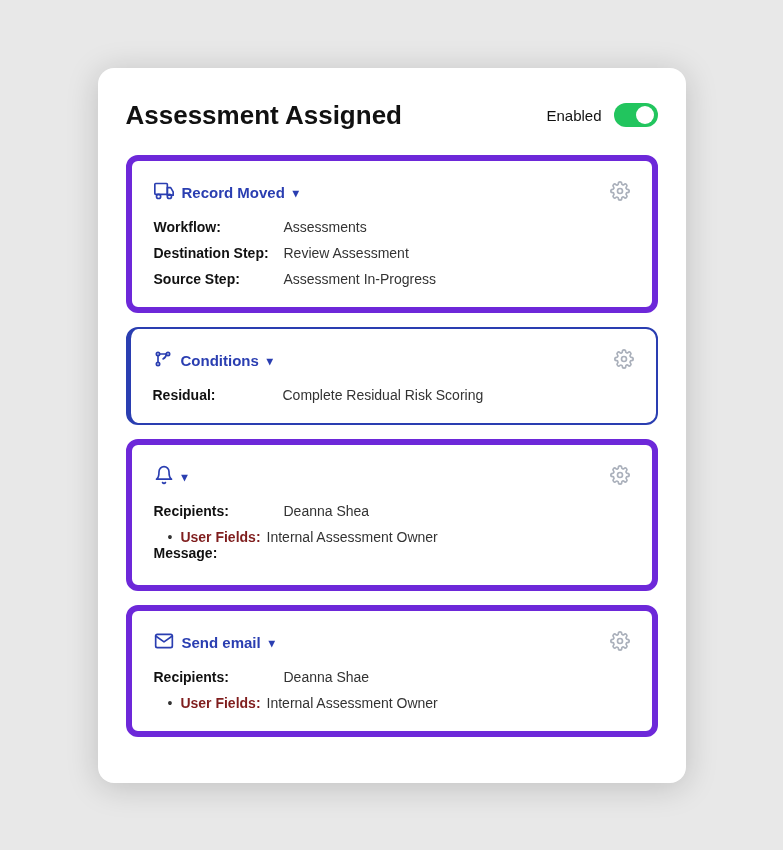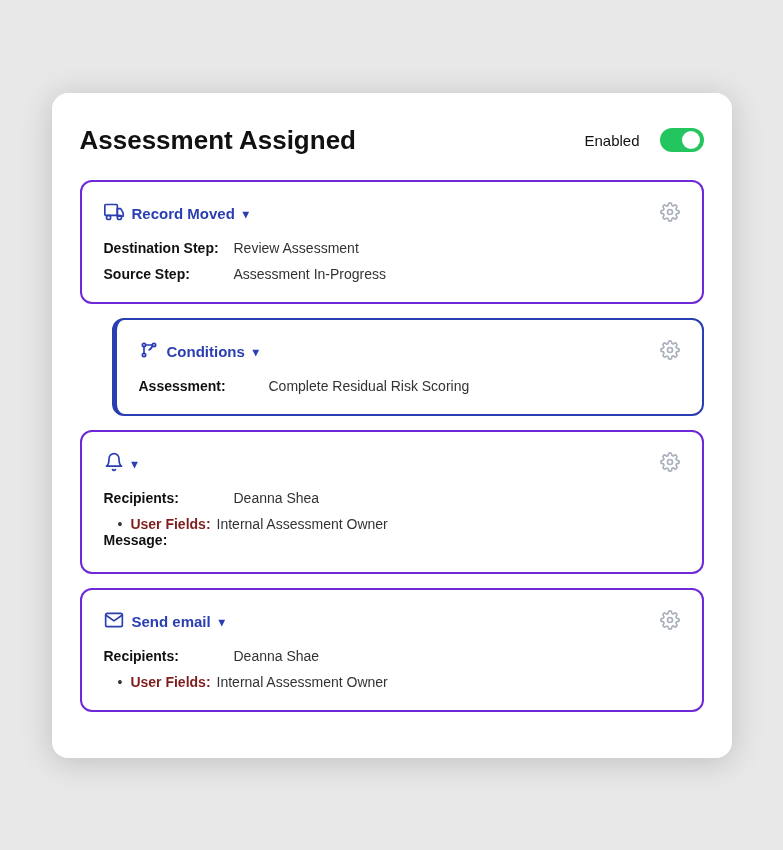--- a/index.html
+++ b/index.html
@@ -6,21 +6,21 @@
     body {
       background: #e8e8e8;
       display: flex;
       justify-content: center;
       align-items: center;
       min-height: 850px;
       font-family: -apple-system, BlinkMacSystemFont, 'Segoe UI', sans-serif;
     }
 
     .phone-wrapper {
-      width: 680px;
+      width: 588px;
       background: #ffffff;
       border-radius: 16px;
       box-shadow: 0 4px 32px rgba(0,0,0,0.18);
       padding: 32px 28px 32px 28px;
       position: relative;
     }
 
     .page-header {
       display: flex;
       align-items: center;
@@ -30,21 +30,21 @@
 
     .page-title {
       font-size: 26px;
       font-weight: 700;
       color: #111;
     }
 
     .enabled-badge {
       display: flex;
       align-items: center;
-      gap: 20px;
+      gap: 12px;
       font-size: 15px;
       font-weight: 500;
       color: #111;
     }
 
     .toggle {
       width: 44px;
       height: 24px;
       background: #22c55e;
       border-radius: 12px;
@@ -57,30 +57,29 @@
       width: 18px;
       height: 18px;
       background: white;
       border-radius: 50%;
       top: 3px;
       right: 4px;
     }
 
     .card {
       background: #fff;
-      border: 2px solid #6d28d9;
+      border: 6px solid #6d28d9;
       border-radius: 12px;
       padding: 20px 22px;
       margin-bottom: 14px;
     }
 
     .card.conditions-active {
       border: 2px solid #2a3eb1;
       border-left: 5px solid #2a3eb1;
-      margin-left: 32px;
     }
 
     .card-header {
       display: flex;
       align-items: center;
       justify-content: space-between;
       margin-bottom: 14px;
     }
 
     .card-trigger {
@@ -197,20 +196,24 @@
         </span>
         <span>Record Moved</span>
         <span class="chevron">▾</span>
       </div>
       <span class="gear-icon">
         <svg viewBox="0 0 24 24" fill="none" stroke="#aab0bb" stroke-width="2" stroke-linecap="round" stroke-linejoin="round">
           <circle cx="12" cy="12" r="3"></circle>
           <path d="M19.4 15a1.65 1.65 0 0 0 .33 1.82l.06.06a2 2 0 0 1-2.83 2.83l-.06-.06a1.65 1.65 0 0 0-1.82-.33 1.65 1.65 0 0 0-1 1.51V21a2 2 0 0 1-4 0v-.09A1.65 1.65 0 0 0 9 19.4a1.65 1.65 0 0 0-1.82.33l-.06.06a2 2 0 0 1-2.83-2.83l.06-.06A1.65 1.65 0 0 0 4.68 15a1.65 1.65 0 0 0-1.51-1H3a2 2 0 0 1 0-4h.09A1.65 1.65 0 0 0 4.6 9a1.65 1.65 0 0 0-.33-1.82l-.06-.06a2 2 0 0 1 2.83-2.83l.06.06A1.65 1.65 0 0 0 9 4.68a1.65 1.65 0 0 0 1-1.51V3a2 2 0 0 1 4 0v.09a1.65 1.65 0 0 0 1 1.51 1.65 1.65 0 0 0 1.82-.33l.06-.06a2 2 0 0 1 2.83 2.83l-.06.06A1.65 1.65 0 0 0 19.4 9a1.65 1.65 0 0 0 1.51 1H21a2 2 0 0 1 0 4h-.09a1.65 1.65 0 0 0-1.51 1z"></path>
         </svg>
       </span>
+    </div>
+    <div class="card-field">
+      <span class="field-label">Workflow:</span>
+      <span class="field-value">Assessments</span>
     </div>
     <div class="card-field">
       <span class="field-label">Destination Step:</span>
       <span class="field-value">Review Assessment</span>
     </div>
     <div class="card-field">
       <span class="field-label">Source Step:</span>
       <span class="field-value">Assessment In-Progress</span>
     </div>
   </div>
@@ -232,21 +235,21 @@
         <span class="chevron">▾</span>
       </div>
       <span class="gear-icon">
         <svg viewBox="0 0 24 24" fill="none" stroke="#aab0bb" stroke-width="2" stroke-linecap="round" stroke-linejoin="round" width="20" height="20">
           <circle cx="12" cy="12" r="3"></circle>
           <path d="M19.4 15a1.65 1.65 0 0 0 .33 1.82l.06.06a2 2 0 0 1-2.83 2.83l-.06-.06a1.65 1.65 0 0 0-1.82-.33 1.65 1.65 0 0 0-1 1.51V21a2 2 0 0 1-4 0v-.09A1.65 1.65 0 0 0 9 19.4a1.65 1.65 0 0 0-1.82.33l-.06.06a2 2 0 0 1-2.83-2.83l.06-.06A1.65 1.65 0 0 0 4.68 15a1.65 1.65 0 0 0-1.51-1H3a2 2 0 0 1 0-4h.09A1.65 1.65 0 0 0 4.6 9a1.65 1.65 0 0 0-.33-1.82l-.06-.06a2 2 0 0 1 2.83-2.83l.06.06A1.65 1.65 0 0 0 9 4.68a1.65 1.65 0 0 0 1-1.51V3a2 2 0 0 1 4 0v.09a1.65 1.65 0 0 0 1 1.51 1.65 1.65 0 0 0 1.82-.33l.06-.06a2 2 0 0 1 2.83 2.83l-.06.06A1.65 1.65 0 0 0 19.4 9a1.65 1.65 0 0 0 1.51 1H21a2 2 0 0 1 0 4h-.09a1.65 1.65 0 0 0-1.51 1z"></path>
         </svg>
       </span>
     </div>
     <div class="card-field">
-      <span class="field-label">Assessment:</span>
+      <span class="field-label">Residual:</span>
       <span class="field-value">Complete Residual Risk Scoring</span>
     </div>
   </div>
 
   <div class="card">
     <div class="card-header">
       <div class="card-trigger">
         <span>
           <svg viewBox="0 0 24 24" fill="none" stroke="#2a3eb1" stroke-width="2" stroke-linecap="round" stroke-linejoin="round" width="20" height="20">
             <path d="M18 8A6 6 0 0 0 6 8c0 7-3 9-3 9h18s-3-2-3-9"></path>

